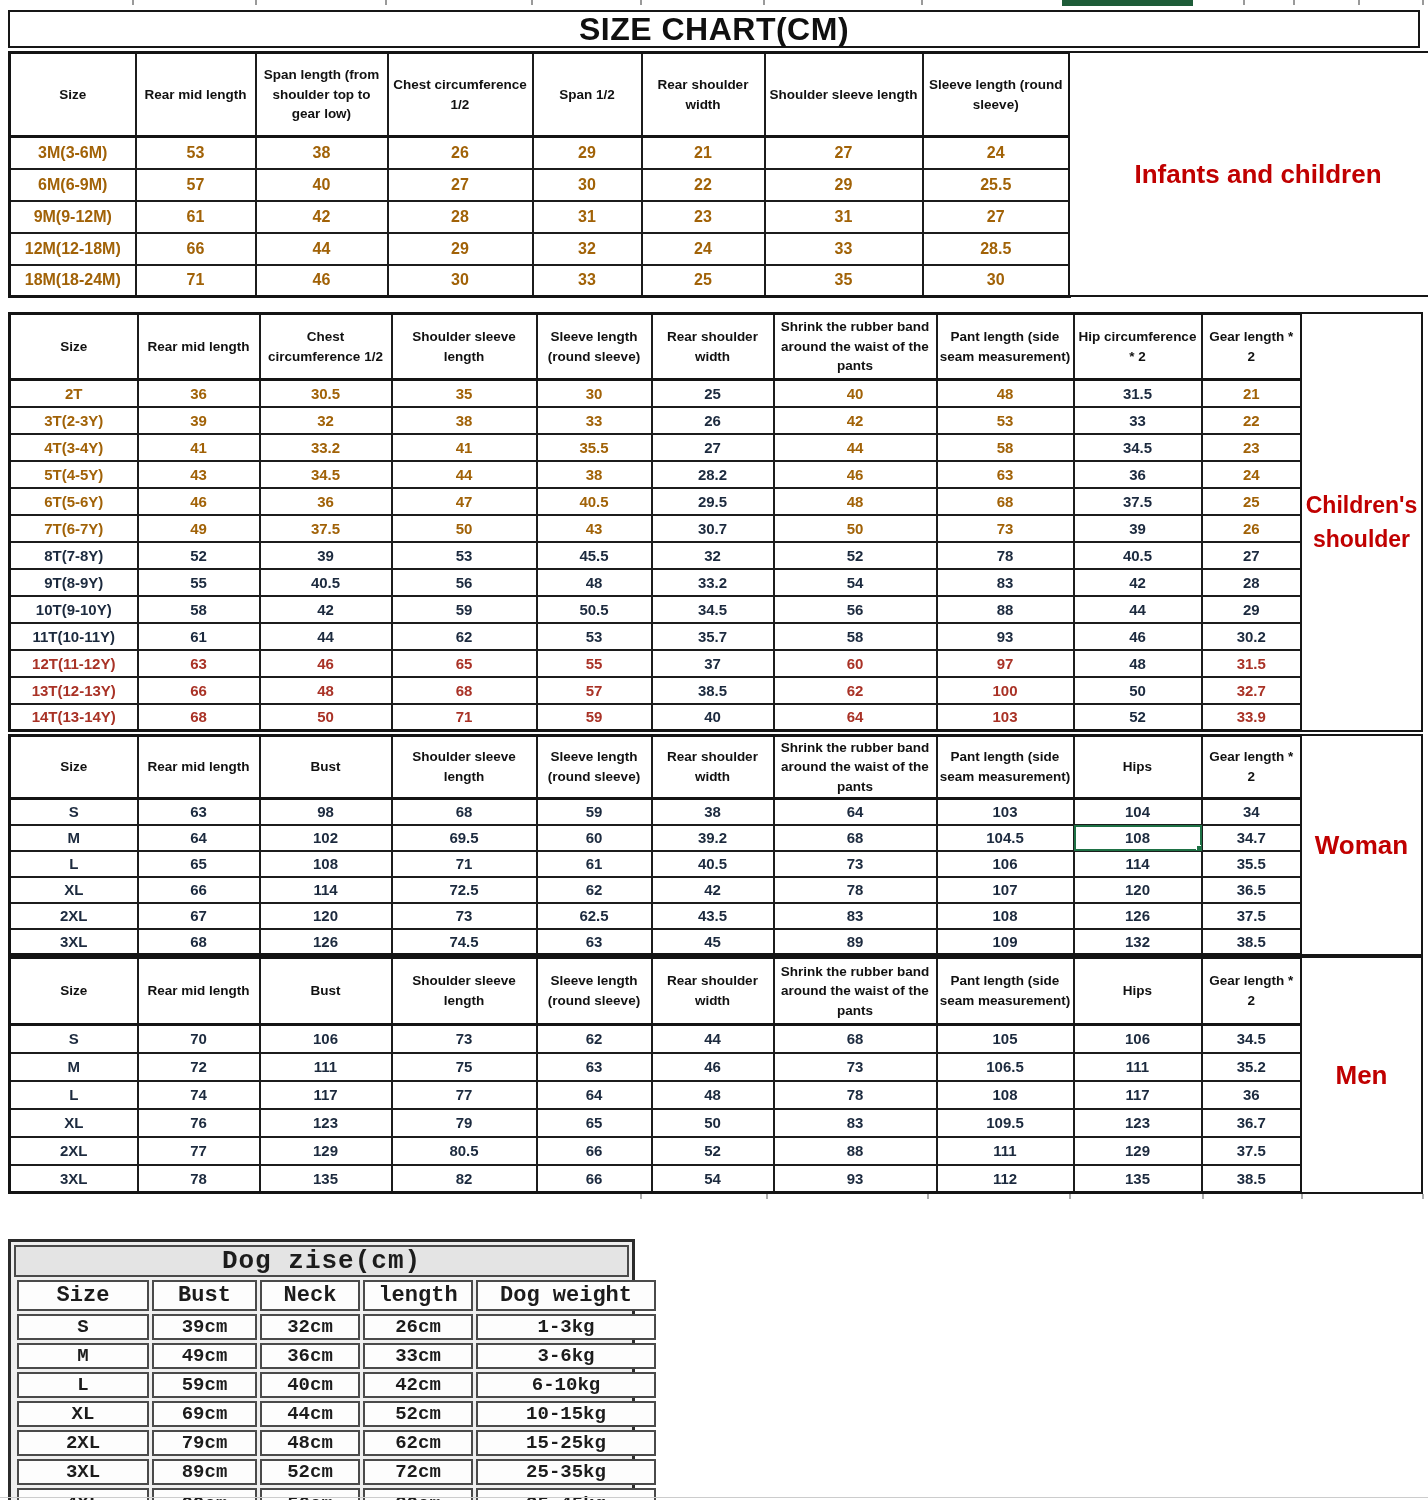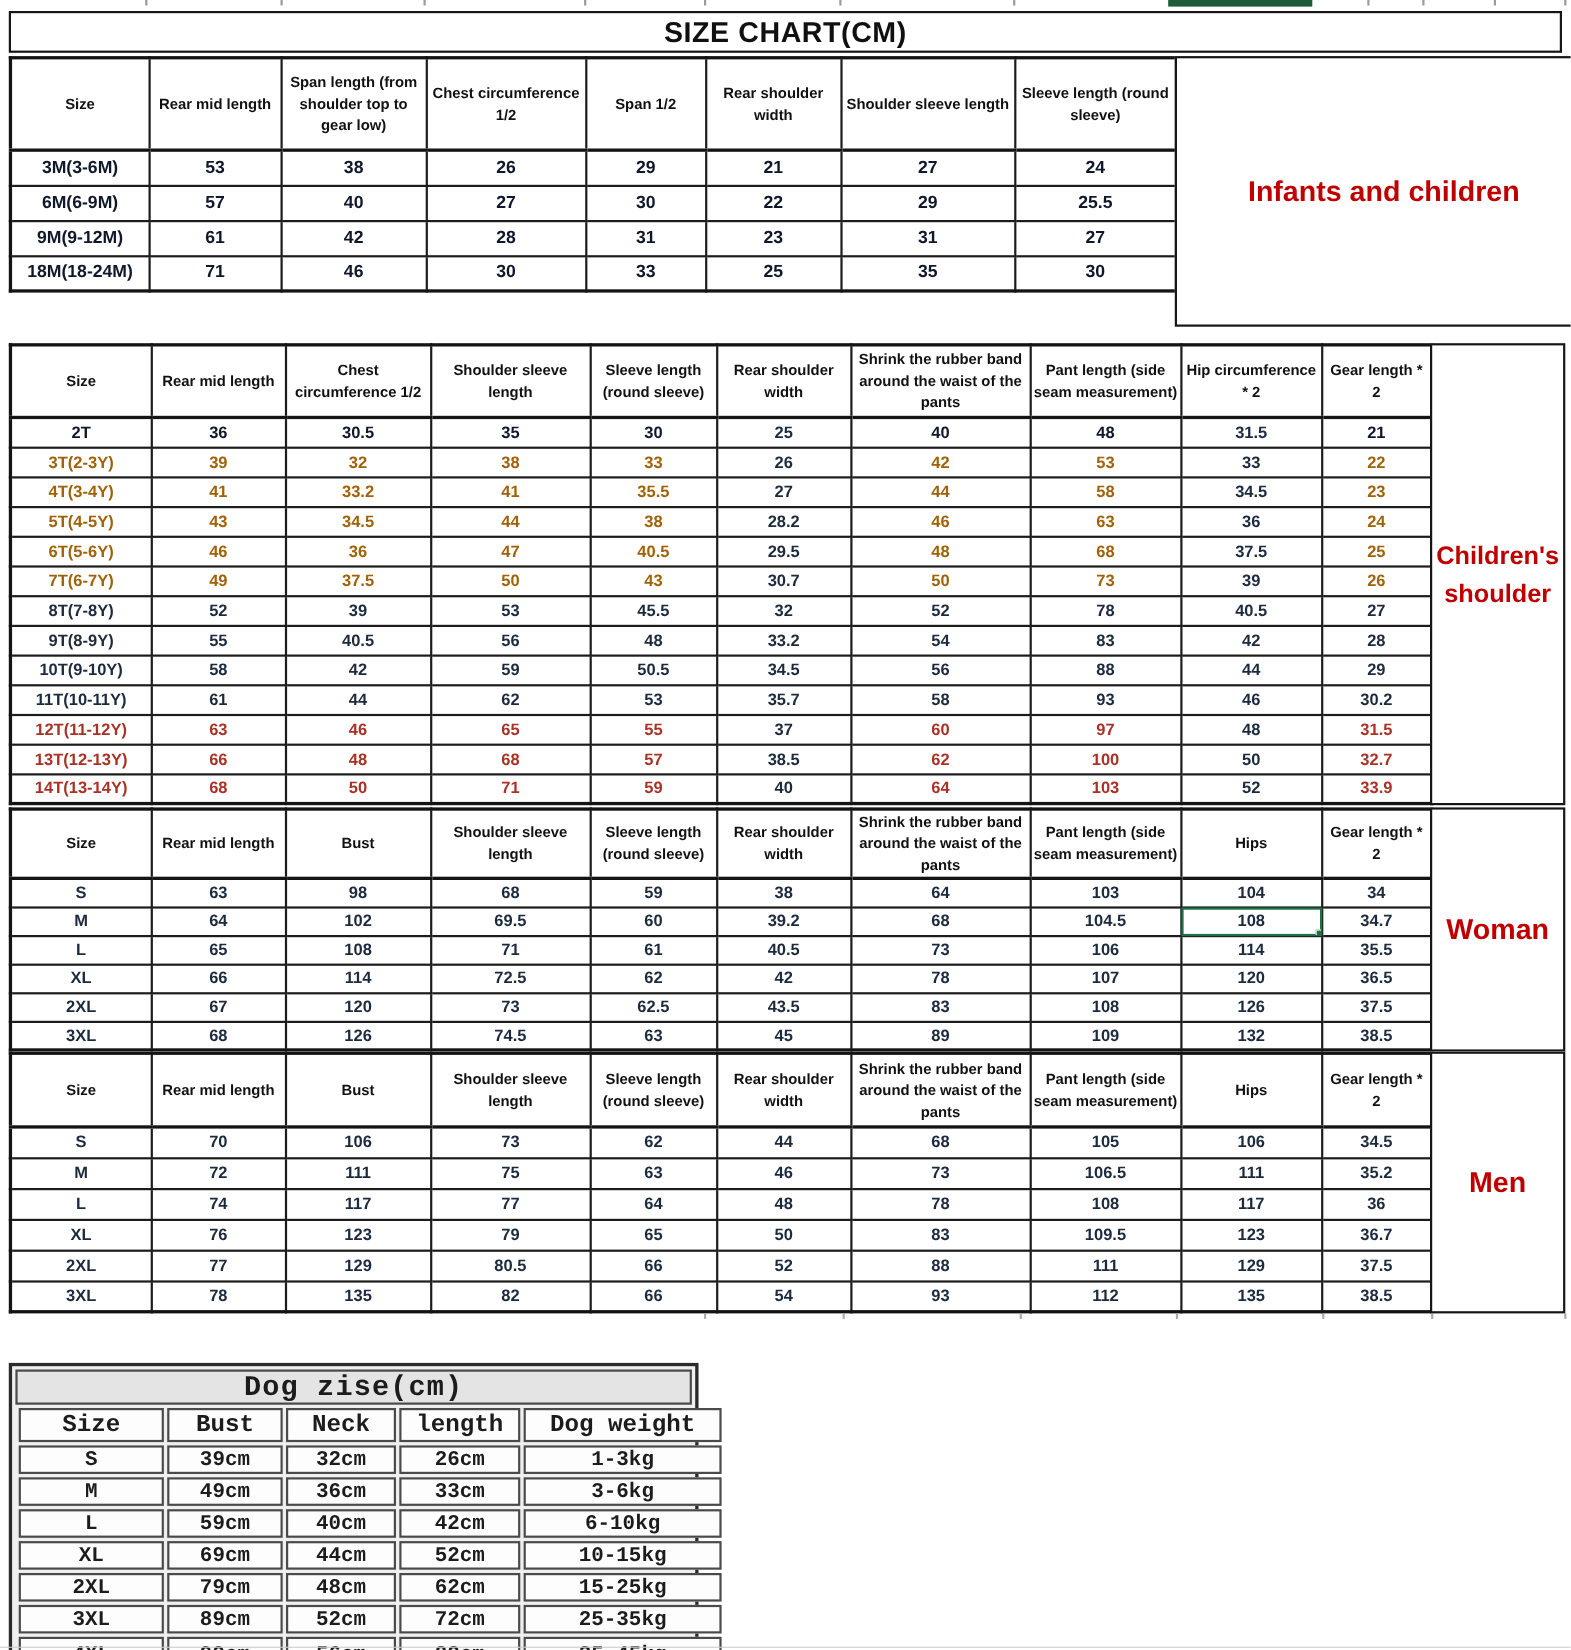--- a/index.html
+++ b/index.html
@@ -11,21 +11,21 @@
   .tick{position:absolute;width:2px;height:5px;background:#9a9a9a;top:0;}
   .tick.bottom{top:1194px;height:5px;background:#ababab;}
   .green-strip{position:absolute;left:1062px;top:0;width:131px;height:6px;background:#1e5c38;}
   .bottom-gridline{position:absolute;left:0;top:1497px;width:1428px;height:1px;background:#cccccc;}
 
   
   .title-box{
     position:absolute;left:8px;top:10px;width:1412px;height:38px;box-sizing:border-box;
     border:2px solid #161616;display:flex;align-items:center;justify-content:center;
   }
-  .title-box span{font-size:26px;font-weight:bold;color:#101010;letter-spacing:.5px;}
+  .title-box span{font-size:32px;font-weight:bold;color:#101010;letter-spacing:.5px;}
 
   
   table.grid{
     position:absolute;left:8px;border-collapse:collapse;table-layout:fixed;
     border:3px solid #141414;background:#ffffff;
   }
   table.grid th,table.grid td{
     border:2px solid #1c1c1c;text-align:center;vertical-align:middle;
     padding:0 2px;box-sizing:border-box;overflow:hidden;
   }
@@ -44,21 +44,21 @@
 
   #tbl-woman{top:734px;width:1292px;}
   #tbl-woman thead tr{height:63px;}
   #tbl-woman tbody tr{height:26px;}
 
   #tbl-men{top:956px;width:1292px;}
   #tbl-men thead tr{height:67px;}
   #tbl-men tbody tr{height:28px;}
 
   
-  .c-black{color:#0f172a;}
+  .c-black{color:#a16207;}
   .c-dark{color:#1c2a3e;}
   .c-blue{color:#a16207;}
   .c-red{color:#a93226;}
 
   
   td.sel{position:relative;outline:2px solid #1e7145;outline-offset:-2px;}
   td.sel::after{
     content:"";position:absolute;right:-4px;bottom:-4px;width:7px;height:7px;
     background:#1e7145;border:1px solid #ffffff;z-index:4;
   }
@@ -168,20 +168,30 @@
           <td class="c-black">9M(9-12M)</td>
           <td class="c-black">61</td>
           <td class="c-black">42</td>
           <td class="c-black">28</td>
           <td class="c-black">31</td>
           <td class="c-black">23</td>
           <td class="c-black">31</td>
           <td class="c-black">27</td>
         </tr>
         <tr>
+          <td class="c-black">12M(12-18M)</td>
+          <td class="c-black">66</td>
+          <td class="c-black">44</td>
+          <td class="c-black">29</td>
+          <td class="c-black">32</td>
+          <td class="c-black">24</td>
+          <td class="c-black">33</td>
+          <td class="c-black">28.5</td>
+        </tr>
+        <tr>
           <td class="c-black">18M(18-24M)</td>
           <td class="c-black">71</td>
           <td class="c-black">46</td>
           <td class="c-black">30</td>
           <td class="c-black">33</td>
           <td class="c-black">25</td>
           <td class="c-black">35</td>
           <td class="c-black">30</td>
         </tr>
       </tbody>

